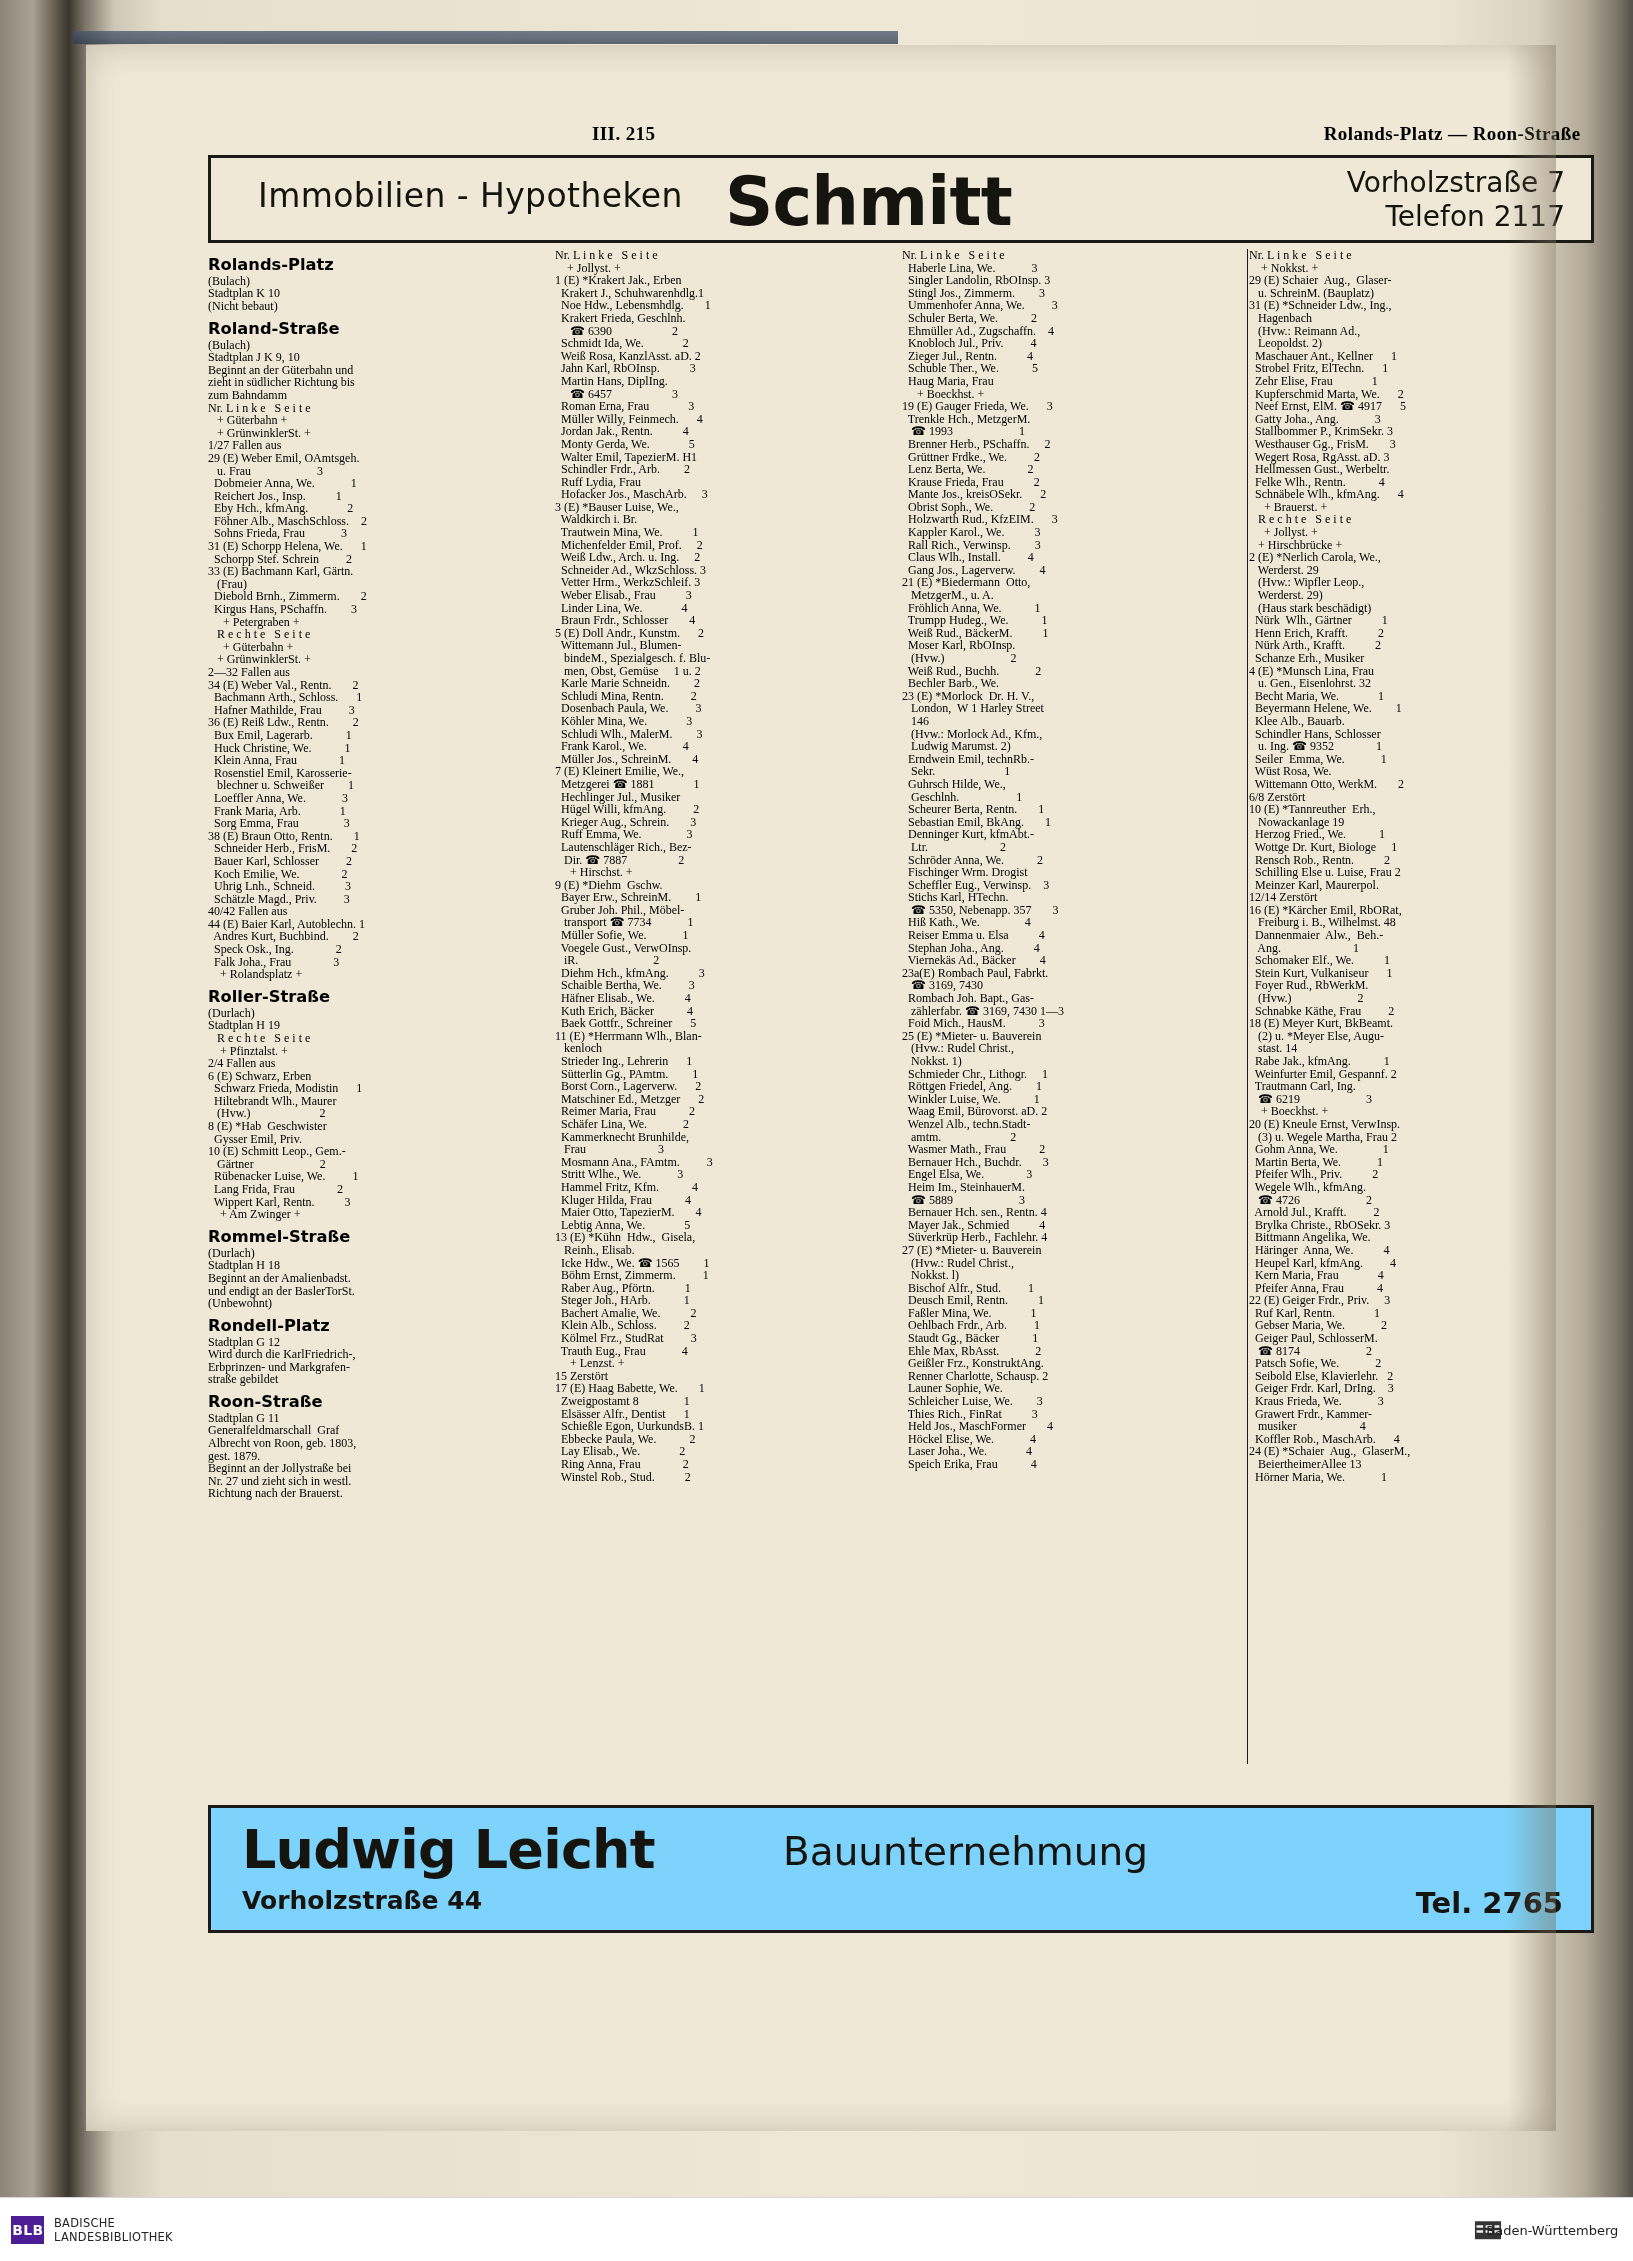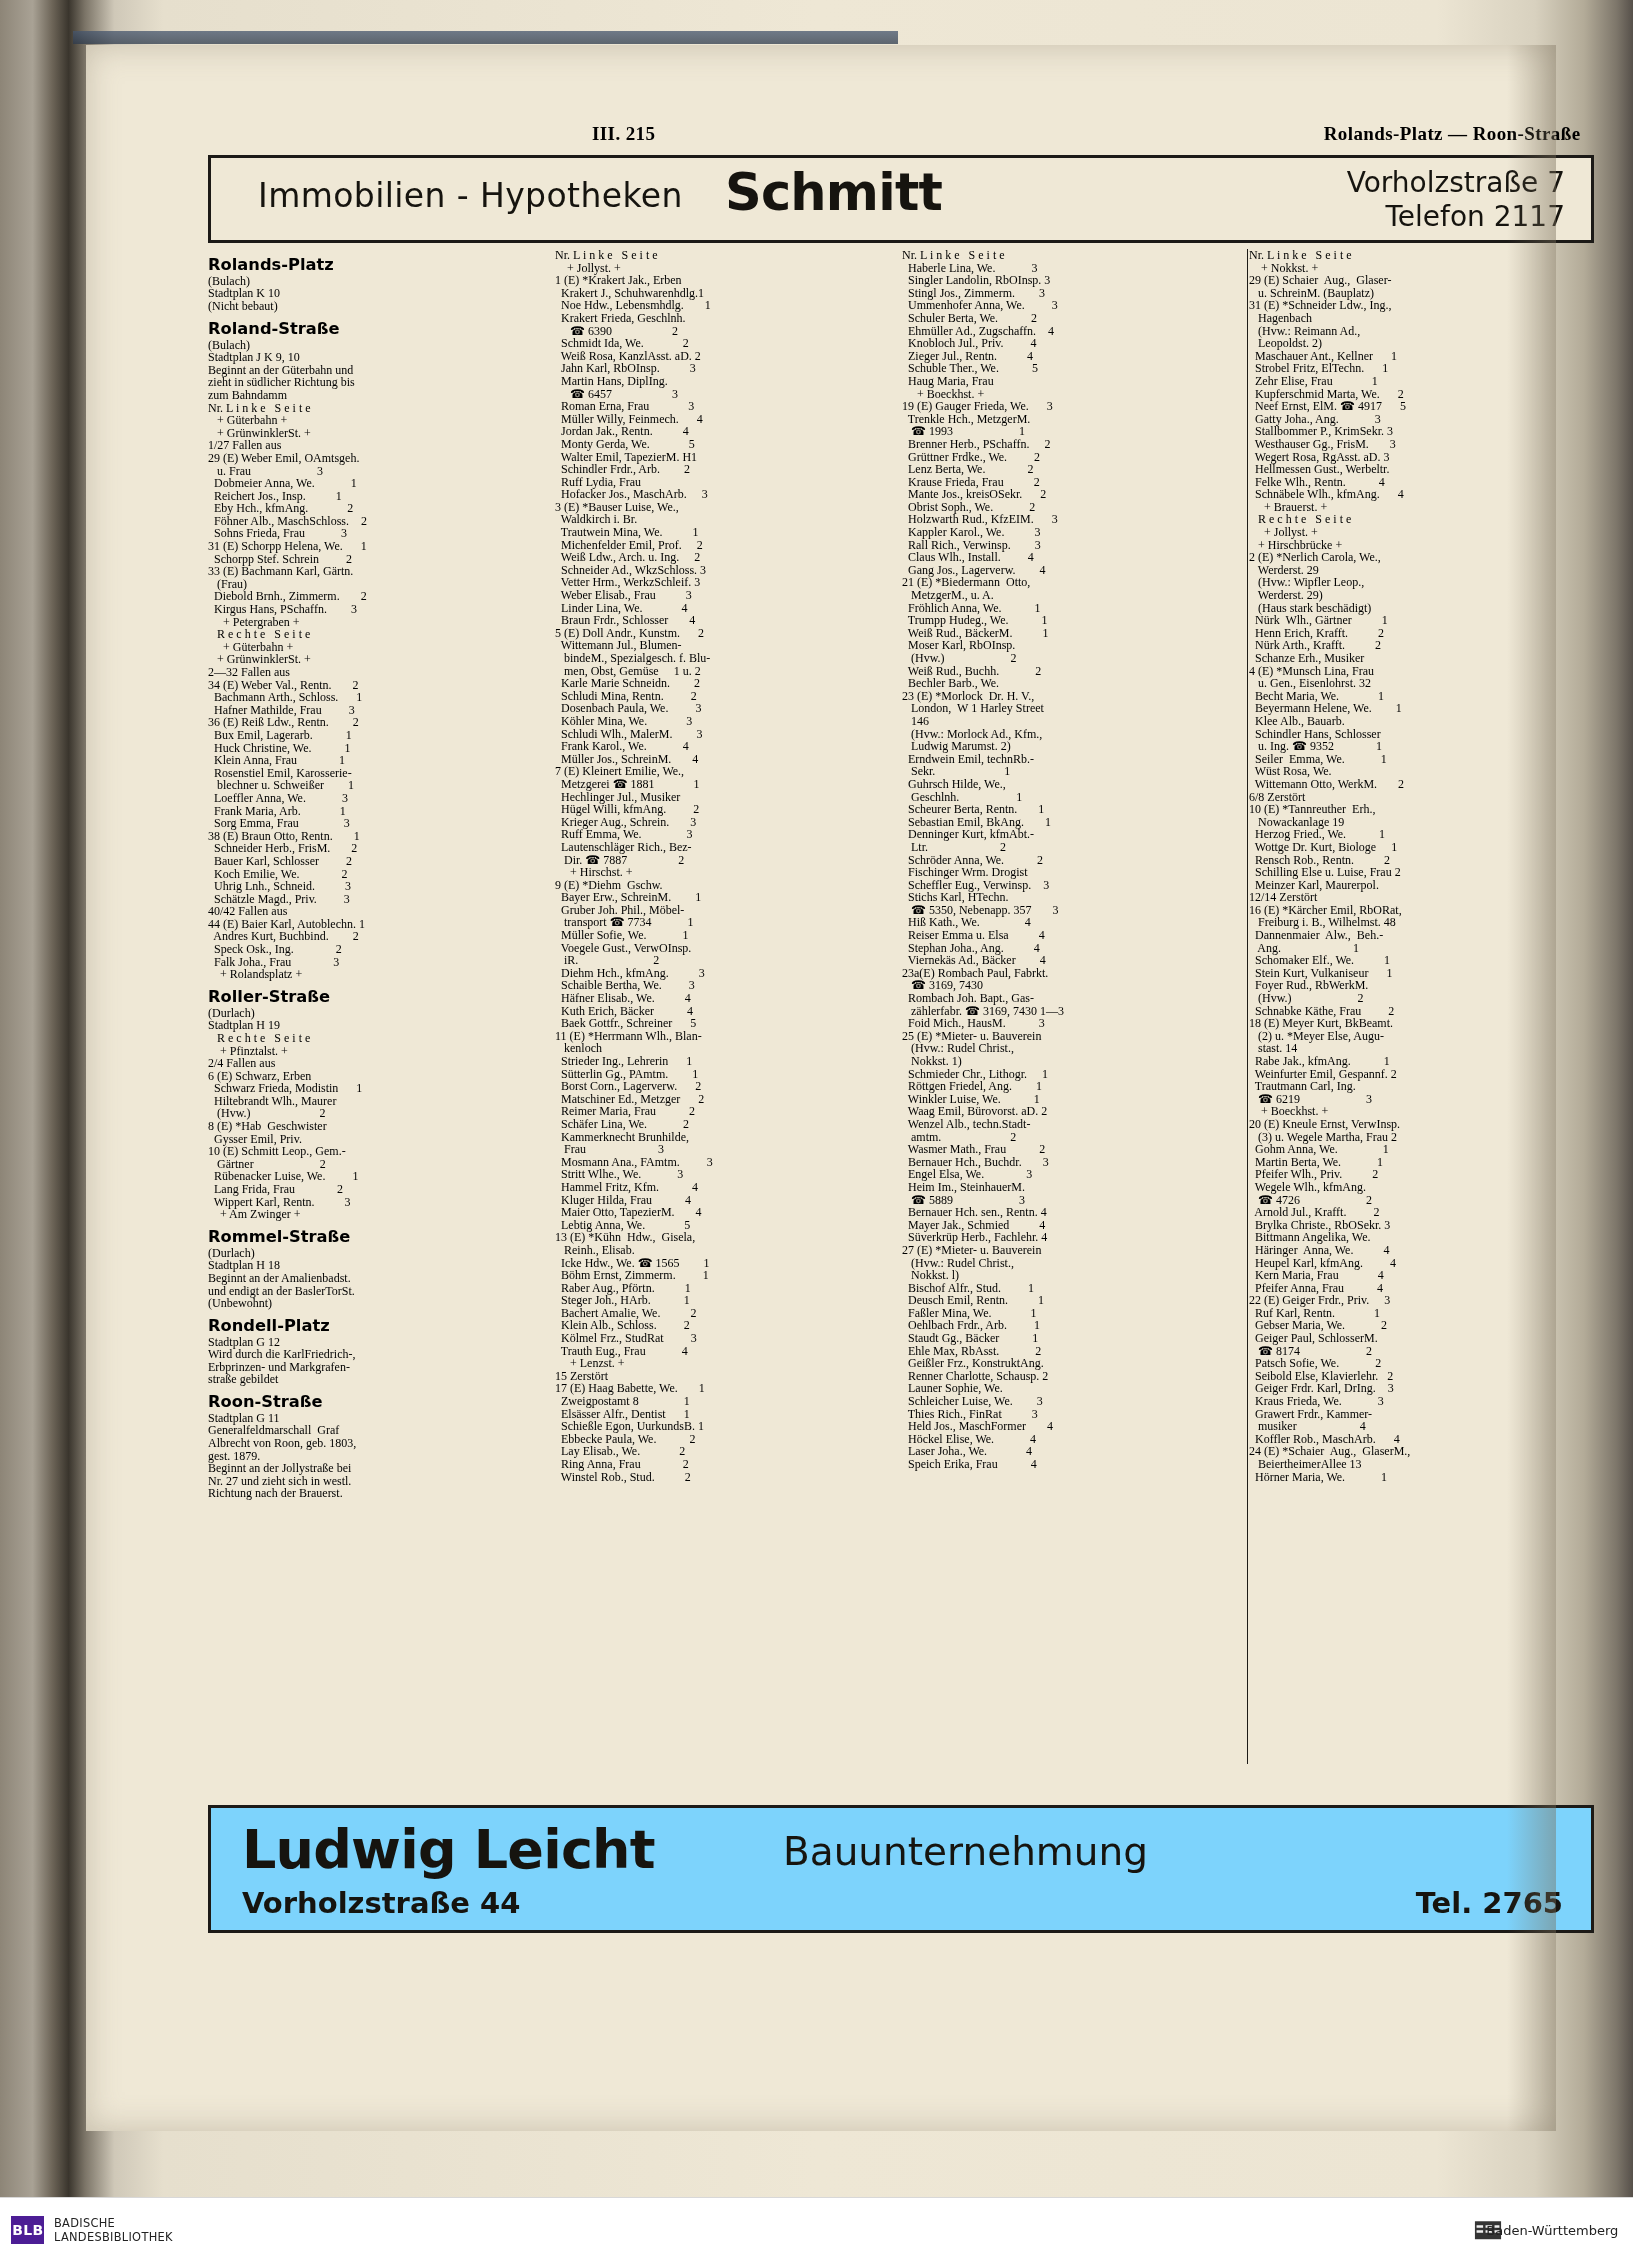--- a/index.html
+++ b/index.html
@@ -41,21 +41,21 @@
     position:absolute;left:122px;top:110px;width:1380px;height:82px;
     border:3.3px solid #1c1a17;background:#efe8d6;
   }
   .ad-top .inner{position:relative;width:100%;height:100%;}
   .ad-top .l1{
     position:absolute;left:31px;top:18px;font-family:"DejaVu Sans",sans-serif;
     font-size:33px;letter-spacing:0.4px;color:#16140f;margin-left:16px;
   }
   .ad-top .brand{
     position:absolute;left:514px;top:4.9px;font-family:"DejaVu Sans",sans-serif;
-    font-size:51px;font-weight:bold;color:#16140f;letter-spacing:-0.8px;
+    font-size:67px;font-weight:bold;color:#16140f;letter-spacing:-0.8px;
   }
   .ad-top .r1{position:absolute;right:26px;top:8.2px;font-family:"DejaVu Sans",sans-serif;font-size:28px;color:#16140f;text-align:right;}
   .ad-top .r2{position:absolute;right:26px;top:42px;font-family:"DejaVu Sans",sans-serif;font-size:28px;color:#16140f;text-align:right;}
   
   #cols{
     position:absolute;left:122px;top:204px;width:1388px;height:1527px;
   }
   .col{
     position:absolute;top:0;width:327px;height:1527px;
     font-size:12px;line-height:12.6px;
@@ -78,21 +78,21 @@
   .ad-bot .big{
     position:absolute;left:31px;top:9.8px;font-family:"DejaVu Sans",sans-serif;
     font-size:54px;font-weight:bold;color:#16140f;letter-spacing:-0.8px;
   }
   .ad-bot .big2{
     position:absolute;left:572px;top:21px;font-family:"DejaVu Sans",sans-serif;
     font-size:39px;color:#16140f;
   }
   .ad-bot .l{
     position:absolute;left:31px;top:78px;font-family:"DejaVu Sans",sans-serif;
-    font-size:29px;font-weight:bold;color:#16140f;
+    font-size:25px;font-weight:bold;color:#16140f;
   }
   .ad-bot .m{
     position:absolute;left:490px;top:79px;font-family:"DejaVu Sans",sans-serif;
     font-size:28px;font-weight:bold;color:#16140f;
   }
   .ad-bot .r{
     position:absolute;right:28px;top:78px;font-family:"DejaVu Sans",sans-serif;
     font-size:29px;font-weight:bold;color:#16140f;
   }
   

